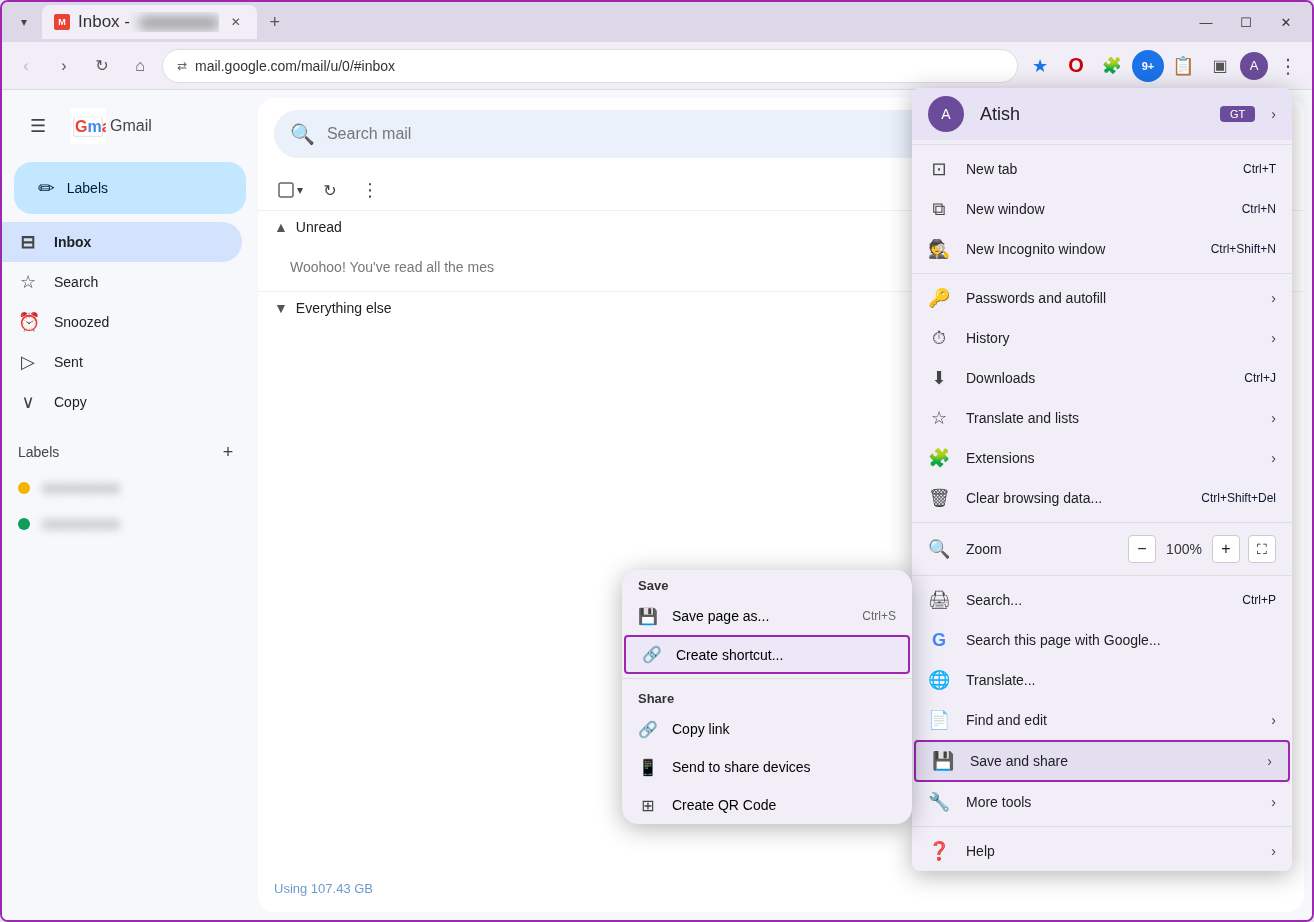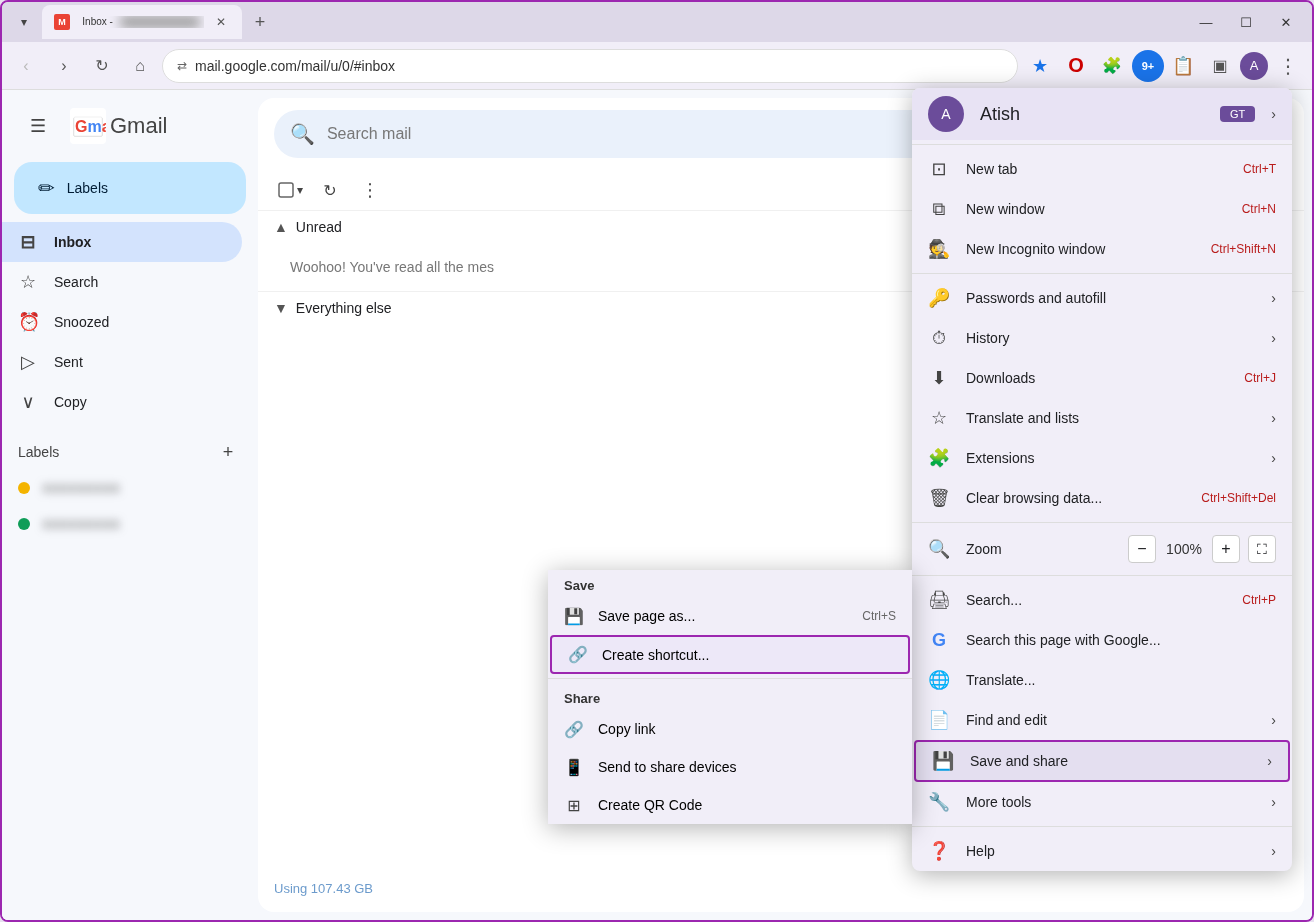--- a/index.html
+++ b/index.html
@@ -53,27 +53,26 @@
 
     .tab-favicon {
       width: 16px; height: 16px;
       background: #EA4335;
       border-radius: 2px;
       display: flex; align-items: center; justify-content: center;
       font-size: 9px; font-weight: bold; color: white;
     }
 
     .tab-title {
-      font-size: 10px;
+      font-size: 17px;
       color: #333;
       flex: 1;
       overflow: hidden;
       white-space: nowrap;
       text-overflow: ellipsis;
-      text-align: center;
     }
 
     .tab-close {
       width: 18px; height: 18px;
       display: flex; align-items: center; justify-content: center;
       border-radius: 50%; font-size: 12px; color: #555; cursor: pointer;
     }
 
     .new-tab-btn {
       width: 28px; height: 28px;
@@ -414,21 +413,21 @@
       flex-shrink: 0;
     }
 
     .menu-label {
       flex: 1;
       font-size: 14px;
     }
 
     .menu-shortcut {
       font-size: 12px;
-      color: #b91c1c;
+      color: #0f172a;
       text-align: center;
     }
 
     .menu-arrow {
       font-size: 14px;
       color: #444;
     }
 
     .menu-divider {
       height: 1px;
@@ -499,23 +498,23 @@
       cursor: pointer;
       font-size: 14px;
       background: white;
     }
 
     
     .sub-menu {
       position: absolute;
       top: 570px;
       right: 402px;
-      width: 364px;
+      width: 290px;
       background: #f1eef8;
-      border-radius: 0;
+      border-radius: 16px;
       box-shadow: 0 4px 24px rgba(0,0,0,0.3);
       z-index: 101;
       overflow: hidden;
       font-size: 14px;
     }
 
     .sub-menu-section-title {
       padding: 8px 16px 4px 16px;
       font-size: 13px;
       font-weight: 600;
@@ -613,21 +612,21 @@
 
             <path d="M6 12 L18 21 L30 12 L30 26 L26 26 L26 16 L18 22 L10 16 L10 26 L6 26 Z" fill="none"></path>
             <path d="M4 10 L4 28 L12 28 L12 16 L18 21 L24 16 L24 28 L32 28 L32 10 L18 21 Z" fill="none"></path>
 
             <rect x="4" y="9" width="28" height="19" rx="1" fill="white" stroke="#e0e0e0" stroke-width="0.5"></rect>
             <path d="M4 10 L18 20.5 L32 10" stroke="#EA4335" stroke-width="0" fill="none"></path>
             <text x="5" y="24" font-size="16" font-weight="bold" font-family="Arial">
               <tspan fill="#EA4335">G</tspan><tspan fill="#4285F4">m</tspan><tspan fill="#EA4335">a</tspan><tspan fill="#FBBC05">i</tspan><tspan fill="#34A853">l</tspan>
             </text>
           </svg>
-          <span style="font-size:22px;color:#444;font-weight:400;text-align:right;">Gmail</span>
+          <span style="font-size:16px;color:#444;font-weight:400;text-align:right;">Gmail</span>
         </div>
       </div>
 
       <div class="compose-btn">
         <span style="font-size:20px;">✏</span>
         <span>Labels</span>
       </div>
 
       <div class="sidebar-item active">
         <span class="sidebar-icon">⊟</span>

